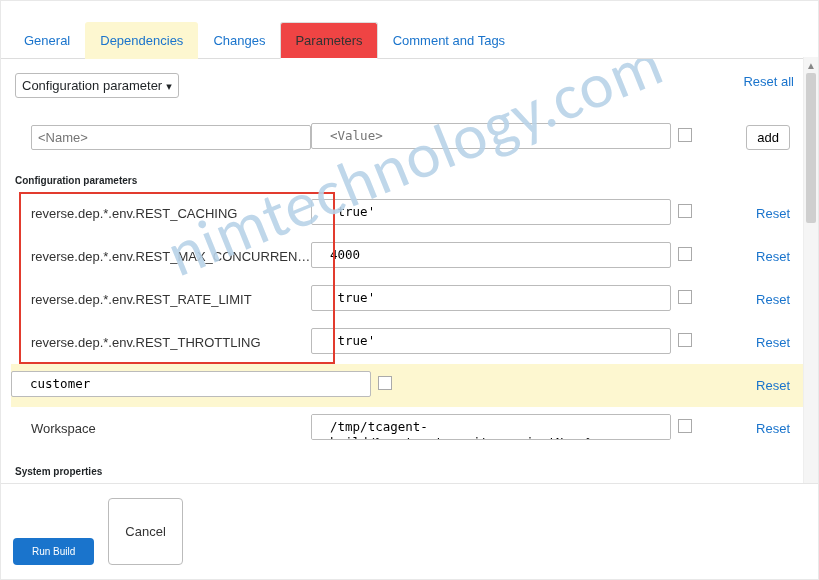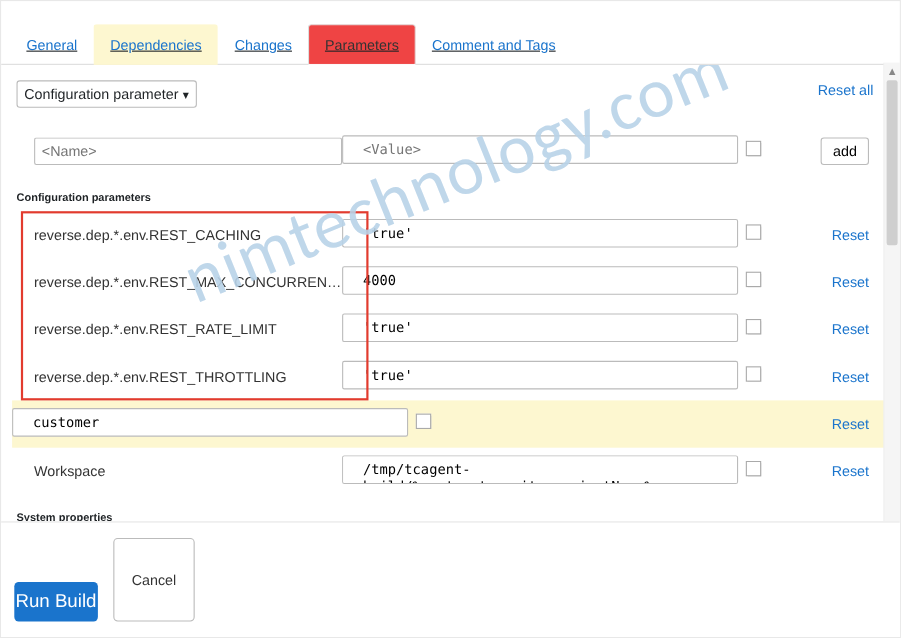--- a/index.html
+++ b/index.html
@@ -1,17 +1,17 @@
 <!DOCTYPE html>
 <html><head>
 <meta charset="utf-8">
 <style>
 * { box-sizing: border-box; margin: 0; padding: 0; }
 body { font-family: -apple-system, BlinkMacSystemFont, "Segoe UI", Arial, sans-serif; font-size: 13px; color: #1f2326; background: #fff; position: relative; width: 819px; height: 580px; overflow: hidden; border: 1px solid #e8e8e8;}
-.tabs { display: flex; border-bottom: 1px solid #ddd; padding: 0 8px; margin-top: 20px; text-decoration: underline;}
+.tabs { display: flex; border-bottom: 1px solid #ddd; padding: 0 8px; margin-top: 20px;}
 .tab { padding: 10px 14px; color: #1a74cc; cursor: pointer; border: 1px solid transparent; border-bottom: none; position: relative; top: 1px; }
 .tab.active { color: #333; border: 1px solid #ddd; border-bottom: 1px solid #fff; background:#ef4444; border-radius: 3px 3px 0 0;}
 .tab.hl { background: #fdf7d0; border-radius: 3px 3px 0 0;}
 .scroll-area { position: relative; height: 440px; overflow: hidden; padding: 0 0 0 0;}
 .scroll-inner { padding: 14px 10px 0 10px; }
 .topbar { display: flex; align-items: flex-start; }
 .select-wrap { border:1px solid #bbb; border-radius:3px; padding:4px 6px; display:inline-flex; align-items:flex-end; background:#fff; margin-left:4px;}
 .select-wrap .chev { margin-left:4px; font-size:11px;}
 .resetall { margin-left:auto; color:#1a74cc; text-align:center; line-height:1.4; padding-right:14px; cursor:pointer;}
 .row { display:flex; align-items:center; padding:7px 0; }
@@ -22,21 +22,21 @@
 .row .linkcell a, .linkcell span.link { color:#1a74cc; cursor:pointer;}
 textarea.val, input.val { width:100%; border:1px solid #bbb; border-radius:2px; padding:4px 18px; font-family: "Segoe UI", monospace; font-size:12.5px; resize:none; height:26px; line-height:16px; background:#fff;}
 textarea.val { font-family: Menlo, Consolas, monospace;}
 input.namefield { width: 280px; border:1px solid #bbb; border-radius:2px; padding:4px 6px; font-size:13px; color:#888;}
 .addbtn { border:1px solid #bbb; border-radius:3px; padding:4px 10px; background:#fff; cursor:pointer; font-size:13px;}
 .section-h { font-weight:700; font-size:10px; padding: 16px 0 6px 4px;}
 .highlight-row { background:#fdf7d0;}
 .redbox { position:absolute; border:2px solid #e23b2e; pointer-events:none;}
 .watermark { position:absolute; left: 150px; top: 60px; font-size:64px; color:#b9d3e8; transform:rotate(-22deg); pointer-events:none; font-family: Calibri, Arial, sans-serif; font-weight:400; letter-spacing: 1px; opacity: 0.9;}
 .footer { position:absolute; bottom:0; left:0; right:0; border-top:1px solid #e5e5e5; padding:14px 12px; background:#fff; display:flex; gap:14px; z-index:5;}
-.btn-primary { background:#1a74cc; color:#fff; border:none; border-radius:4px; padding:8px 1px; font-size:17px; cursor:pointer;margin-top:40px;}
+.btn-primary { background:#1a74cc; color:#fff; border:none; border-radius:4px; padding:8px 19px; font-size:10px; cursor:pointer;margin-top:40px;}
 .btn-secondary { background:#fff; color:#333; border:1px solid #bbb; border-radius:4px; padding:8px 16px; font-size:13px; cursor:pointer;}
 .scrollbar { position:absolute; right:0; top:56px; bottom:64px; width:15px; background:#f5f5f5; border-left:1px solid #eee;}
 .sb-btn { height:16px; width:100%; background:#f5f5f5; display:flex; align-items:center; justify-content:center; color:#888; font-size:10px;}
 .sb-thumb { position:absolute; left:2px; right:2px; top:16px; height:150px; background:#cfcfcf; border-radius:2px;}
 .copy-icon { display:inline-block; width:12px; height:12px; border:1px solid #aaa; position:relative;}
 .copy-icon:before { content:""; position:absolute; width:12px; height:12px; border:1px solid #aaa; left:-3px; top:-3px; background:#fff;}
 .addrow .namecol { padding-left:20px;}
 </style>
 </head>
 <body>

